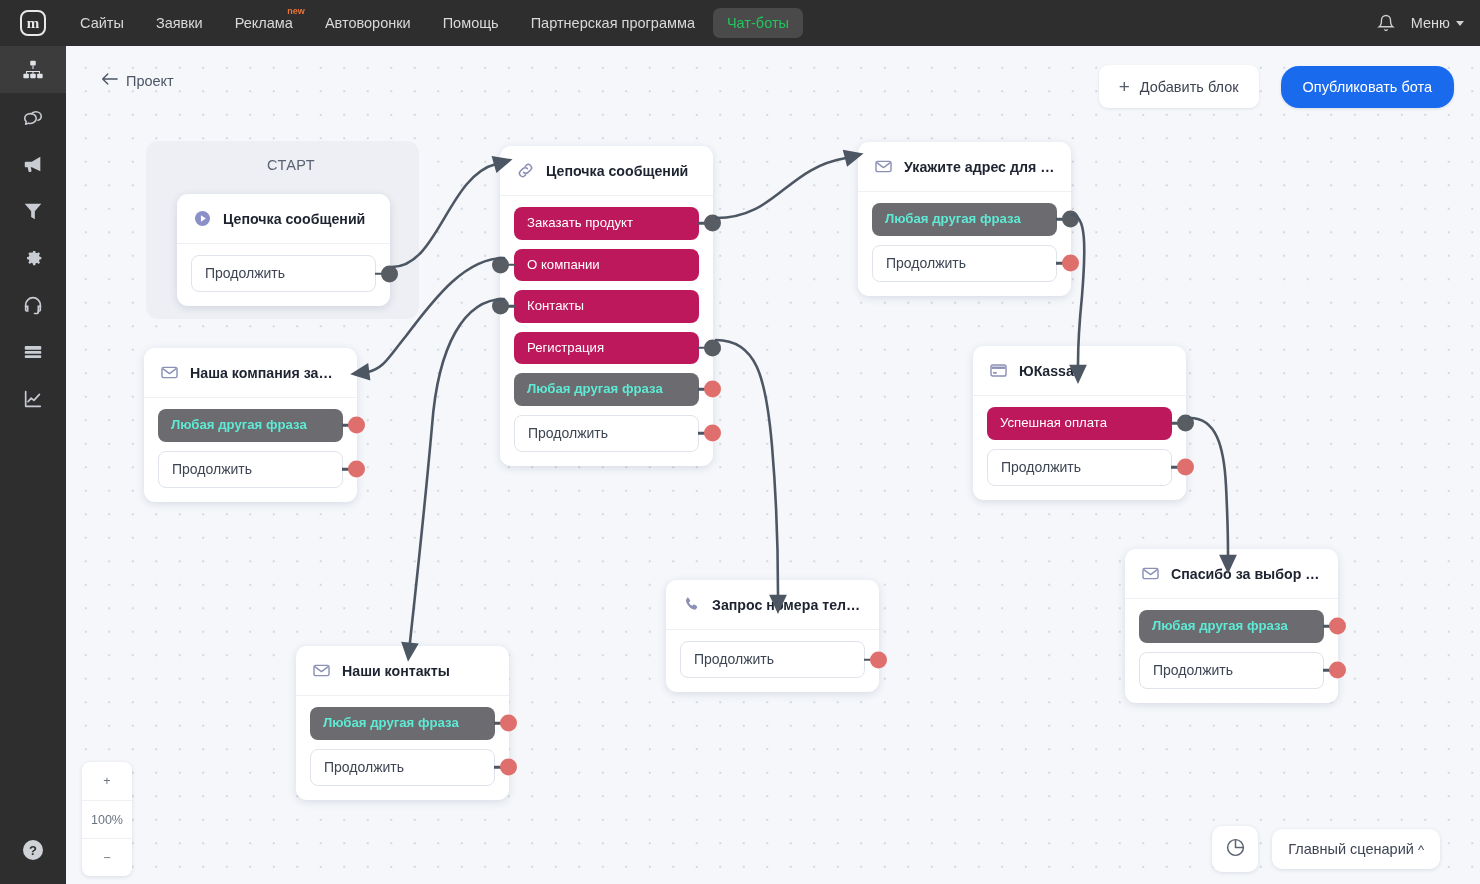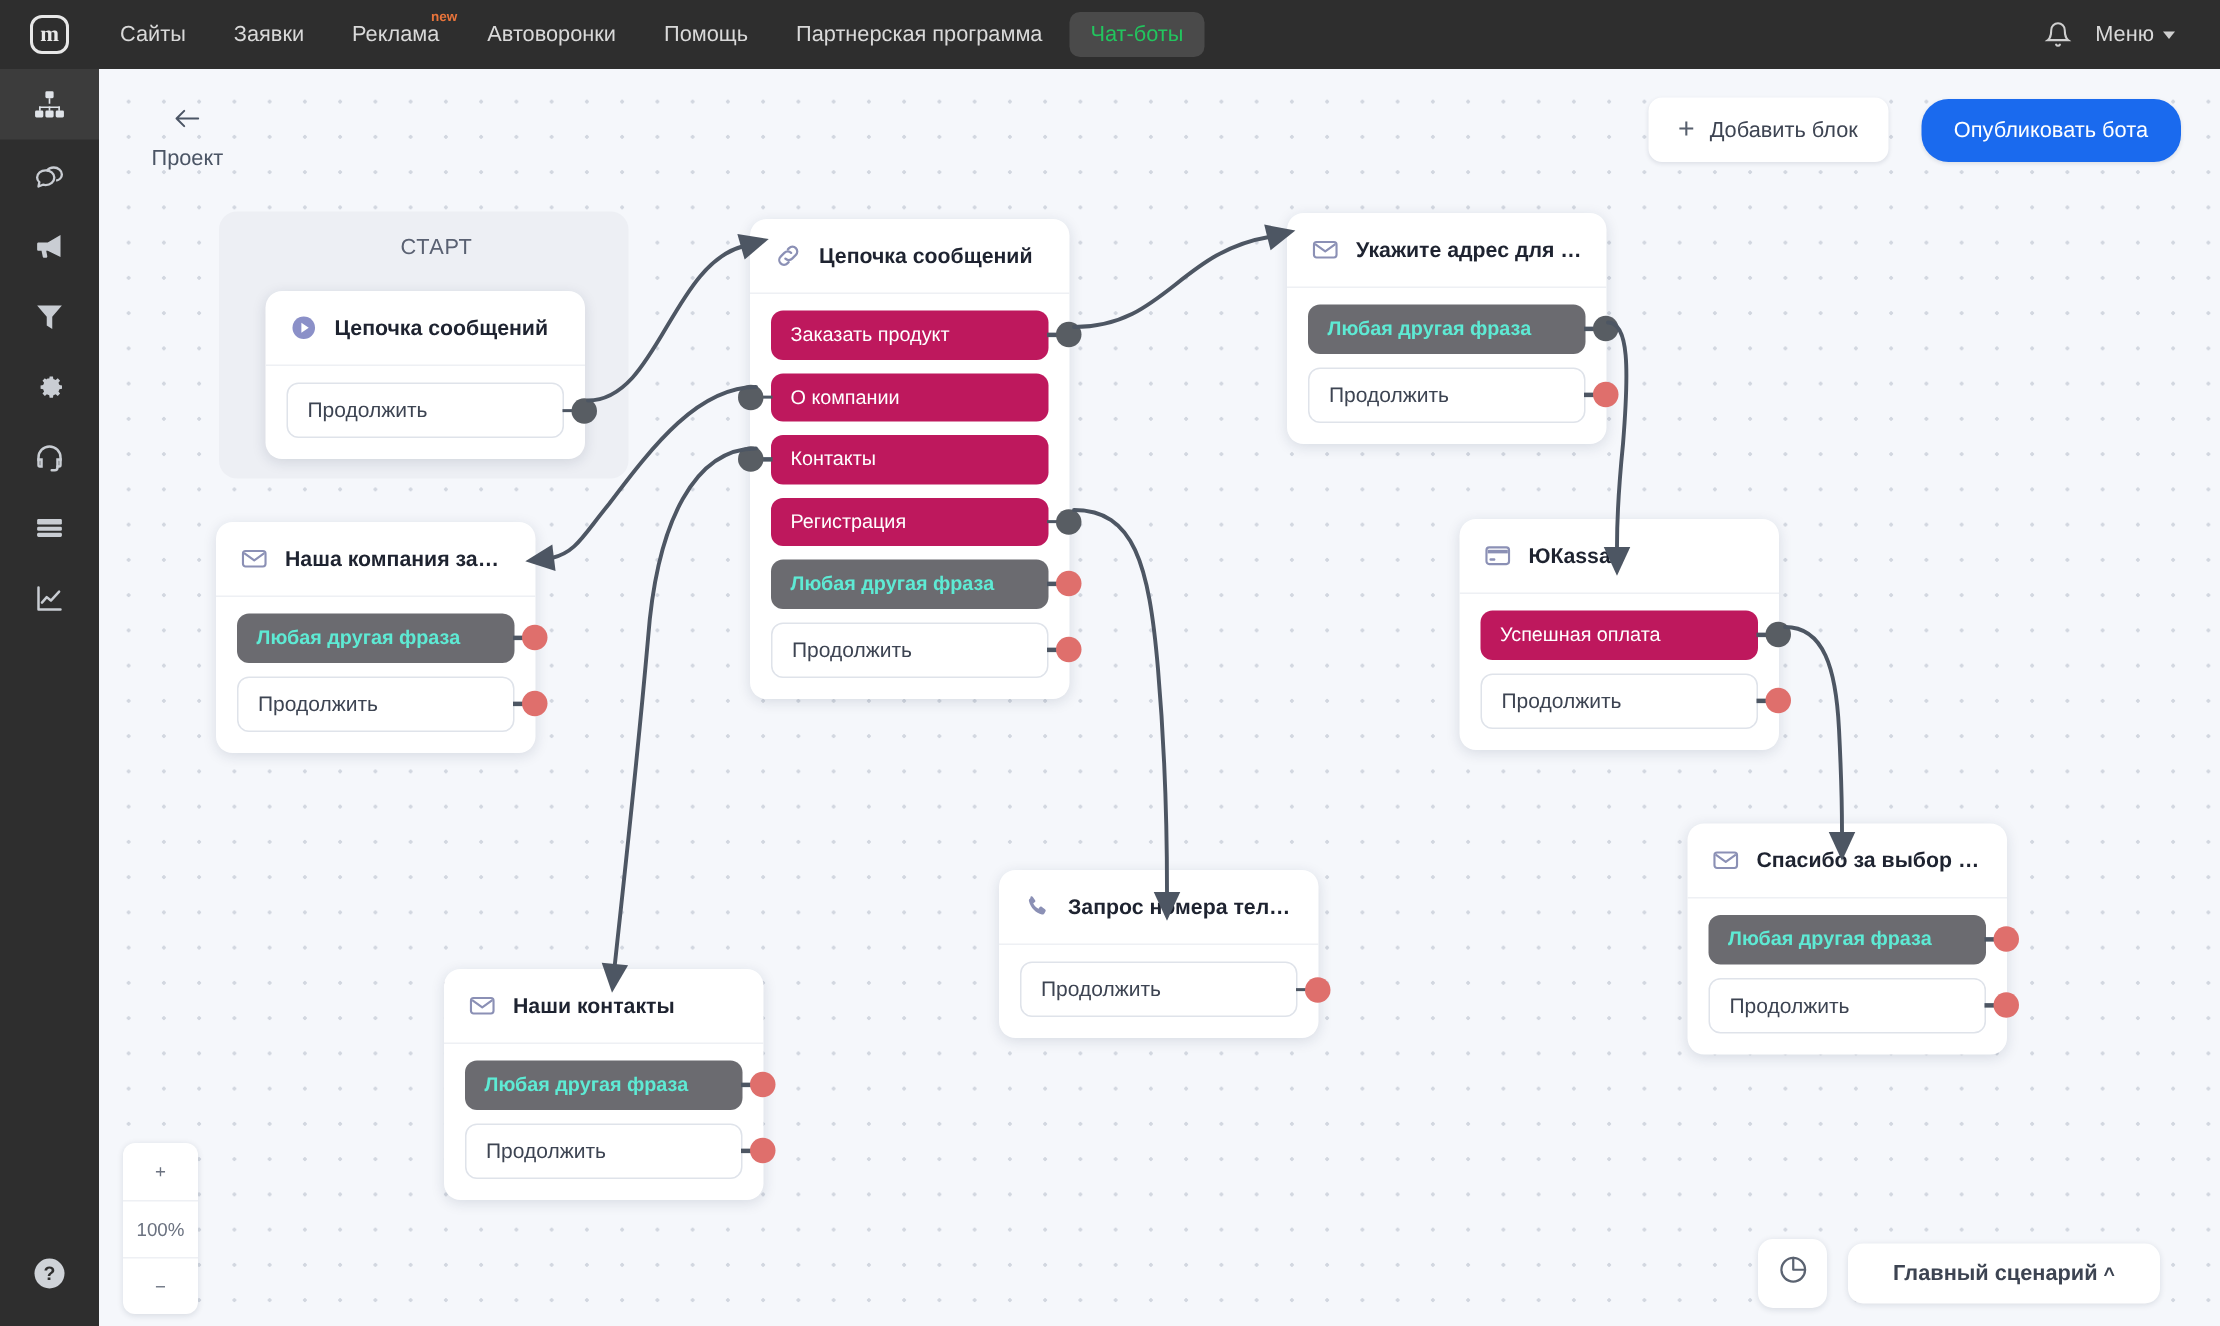--- a/index.html
+++ b/index.html
@@ -30,21 +30,21 @@
     position: relative; color: #d9d9d9; font-size: 14.5px;
     padding: 7px 14px; border-radius: 7px; white-space: nowrap; cursor: pointer;
   }
   .nav-item.active { background: #4a4a4a; color: #22c55e; }
   .nav-badge {
     position: absolute; top: -2px; right: 2px;
     color: #e8743b; font-size: 9px; font-weight: 700;
   }
   .topbar-right {
     margin-left: auto; display: flex; align-items: center; gap: 16px;
-    padding-right: 30px; color: #d9d9d9; font-size: 14.5px;
+    padding-right: 16px; color: #d9d9d9; font-size: 14.5px;
   }
   .bell { width: 18px; height: 18px; cursor: pointer; }
   .menu-btn { display: flex; align-items: center; gap: 6px; cursor: pointer; }
   .caret-down {
     width: 0; height: 0; border-left: 4.5px solid transparent;
     border-right: 4.5px solid transparent; border-top: 5px solid #cfcfcf;
   }
 
   
   .rail {
@@ -68,21 +68,21 @@
     position: absolute; top: 46px; left: 66px; width: 1414px; height: 838px;
     background-color: #f5f7fb;
     background-image: radial-gradient(#d2d7e0 1.1px, transparent 1.2px);
     background-size: 23.5px 23.5px;
     background-position: 8px 10px;
     overflow: hidden;
   }
 
   .canvas-topleft {
     position: absolute; top: 26px; left: 35px; display: flex; align-items: center;
-    gap: 8px; color: #4b5565; font-size: 14.5px; cursor: pointer; z-index: 12; flex-direction: column;
+    gap: 8px; color: #4b5565; font-size: 14.5px; cursor: pointer; z-index: 12;
   }
   .canvas-topright {
     position: absolute; top: 19px; right: 26px; display: flex; align-items: center;
     gap: 22px; z-index: 12;
   }
   .btn-white {
     background: #ffffff; border-radius: 9px; padding: 12px 20px;
     color: #3d4452; font-size: 14.5px; display: flex; align-items: center; gap: 10px;
     box-shadow: 0 1px 3px rgba(20,30,60,.10); cursor: pointer; white-space: nowrap;
   }
@@ -164,23 +164,23 @@
   .bottom-right {
     position: absolute; right: 40px; bottom: 12px; display: flex;
     align-items: center; gap: 14px; z-index: 12;
   }
   .sq-btn {
     width: 46px; height: 46px; background: #ffffff; border-radius: 10px;
     display: flex; align-items: center; justify-content: center;
     box-shadow: 0 1px 4px rgba(20,30,60,.12); cursor: pointer; color: #5b6371;
   }
   .scenario-btn {
-    background: #ffffff; border-radius: 10px; height: 40px; padding: 0 30px;
+    background: #ffffff; border-radius: 10px; height: 40px; padding: 0 16px;
     display: flex; align-items: center; gap: 4px; font-size: 14.5px; color: #3d4452;
-    box-shadow: 0 1px 4px rgba(20,30,60,.12); cursor: pointer; font-weight: bold;
+    box-shadow: 0 1px 4px rgba(20,30,60,.12); cursor: pointer;
   }
   .caret-up-glyph { font-size: 13px; color: #3d4452; line-height: 1; }
 </style>
 </head>
 <body>
 
 <div id="app">
 
   <div class="topbar">
     <div class="logo">

